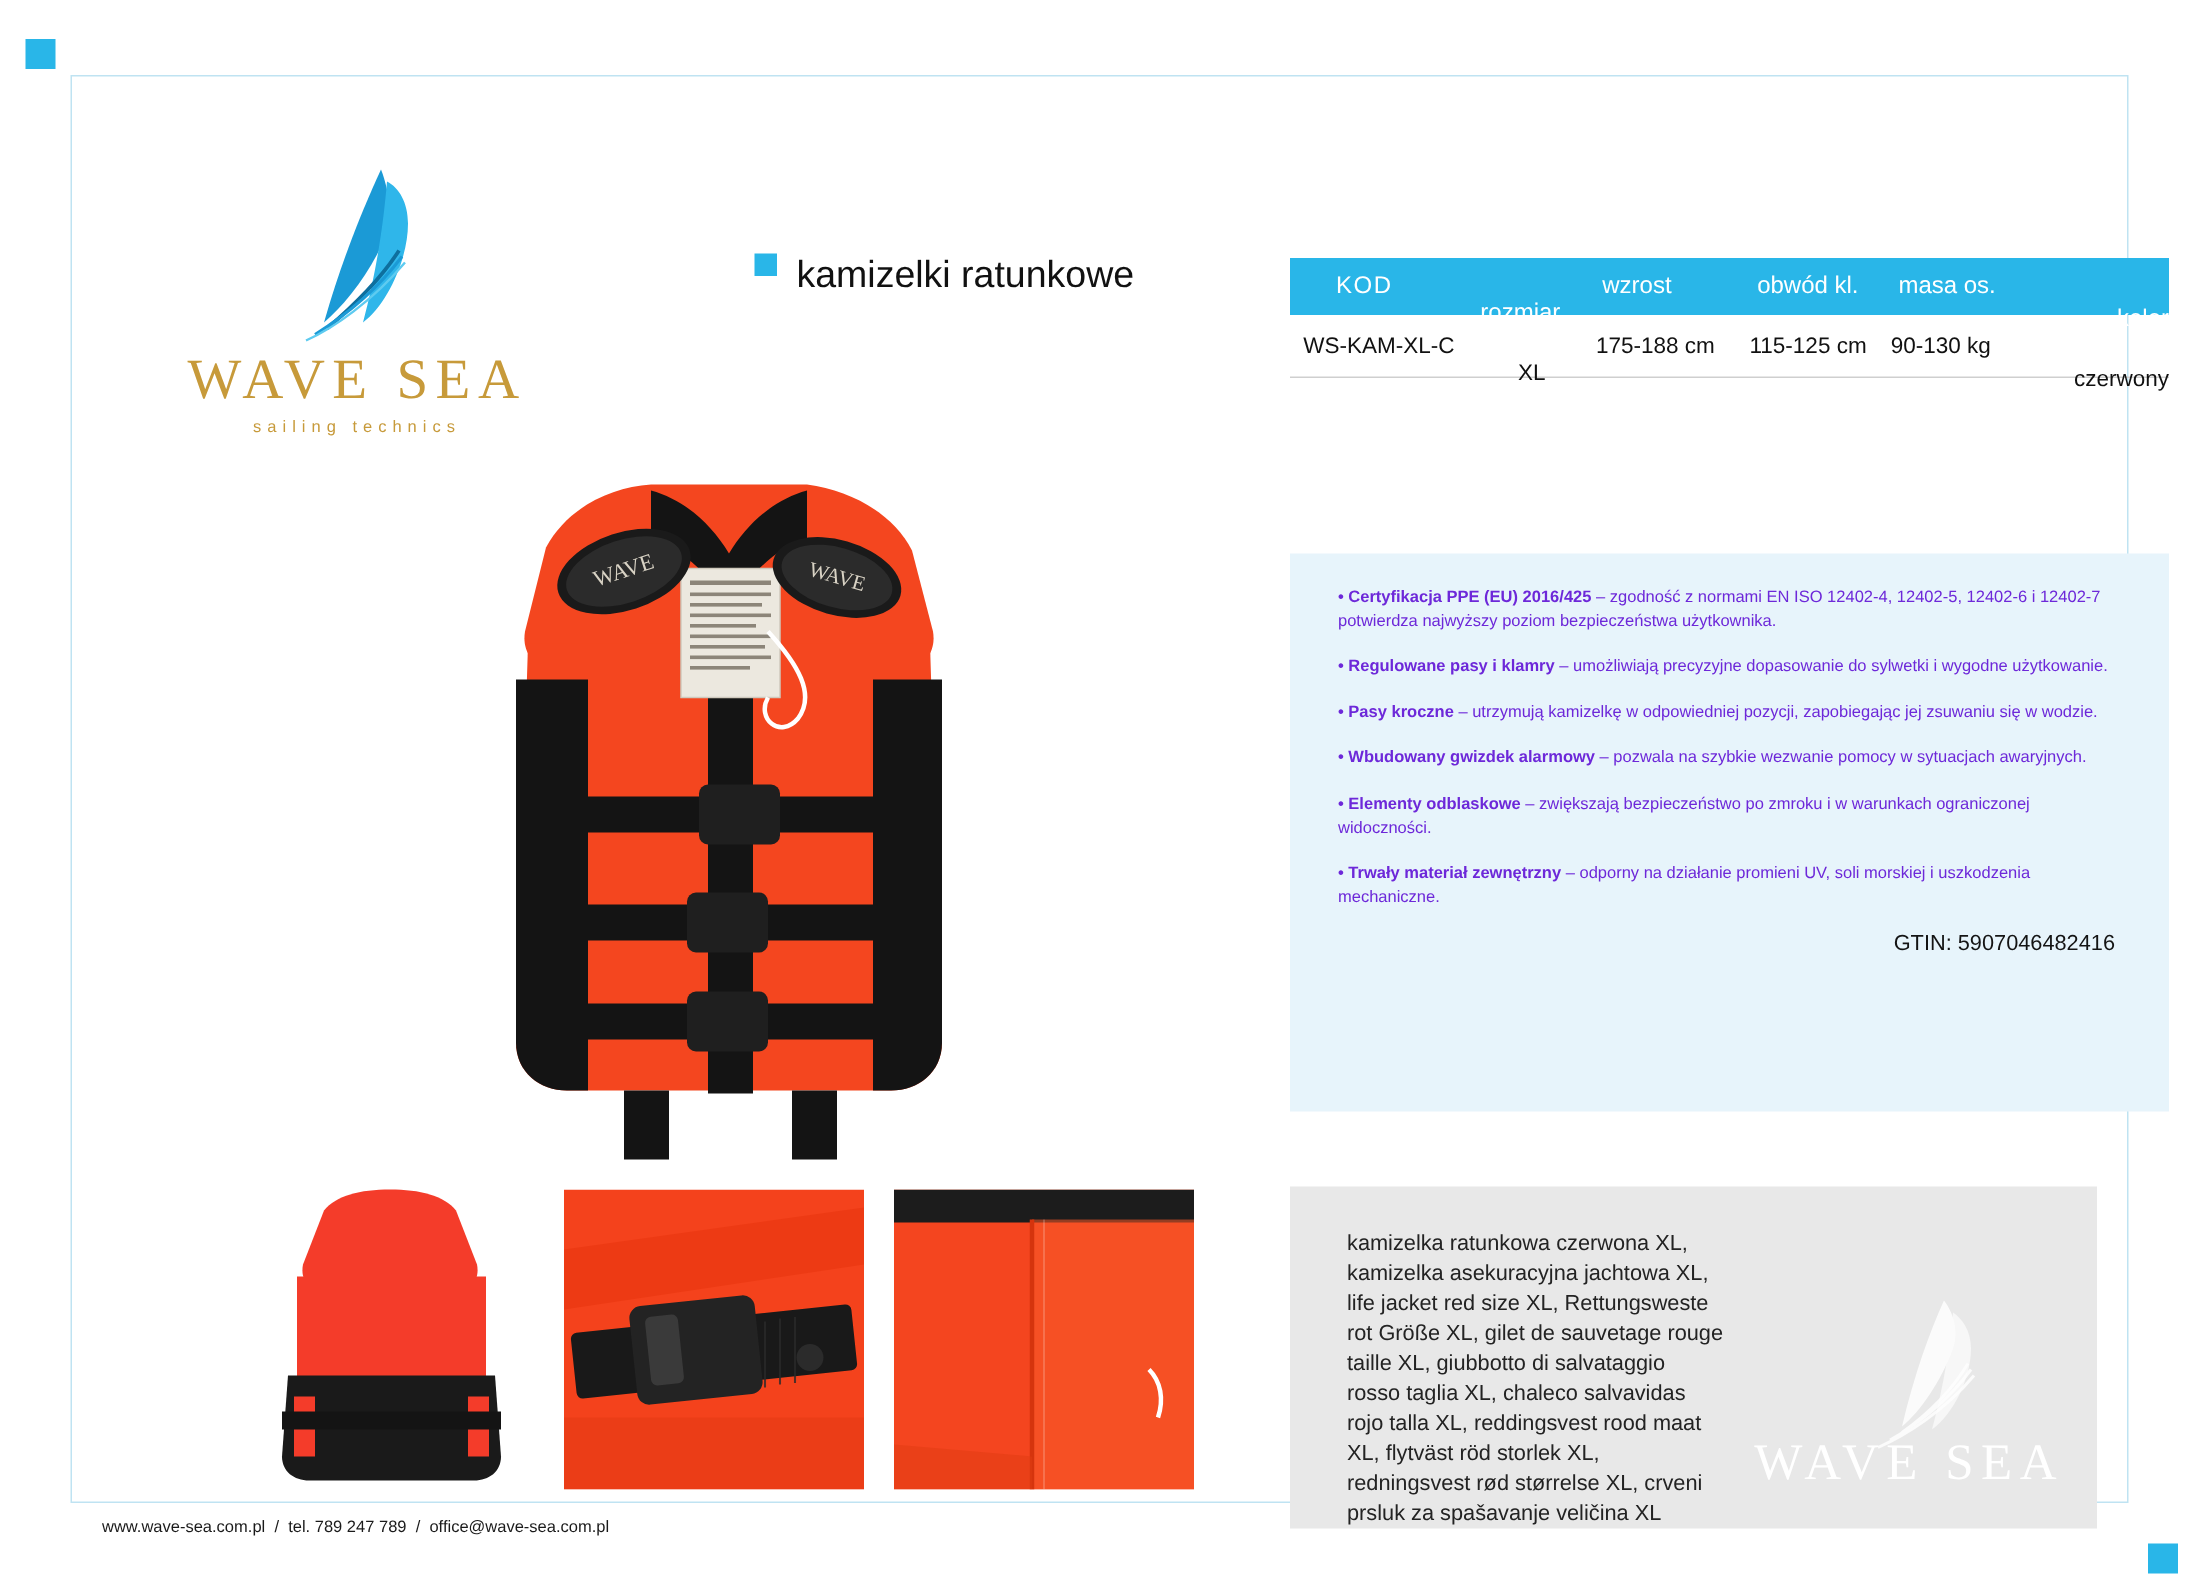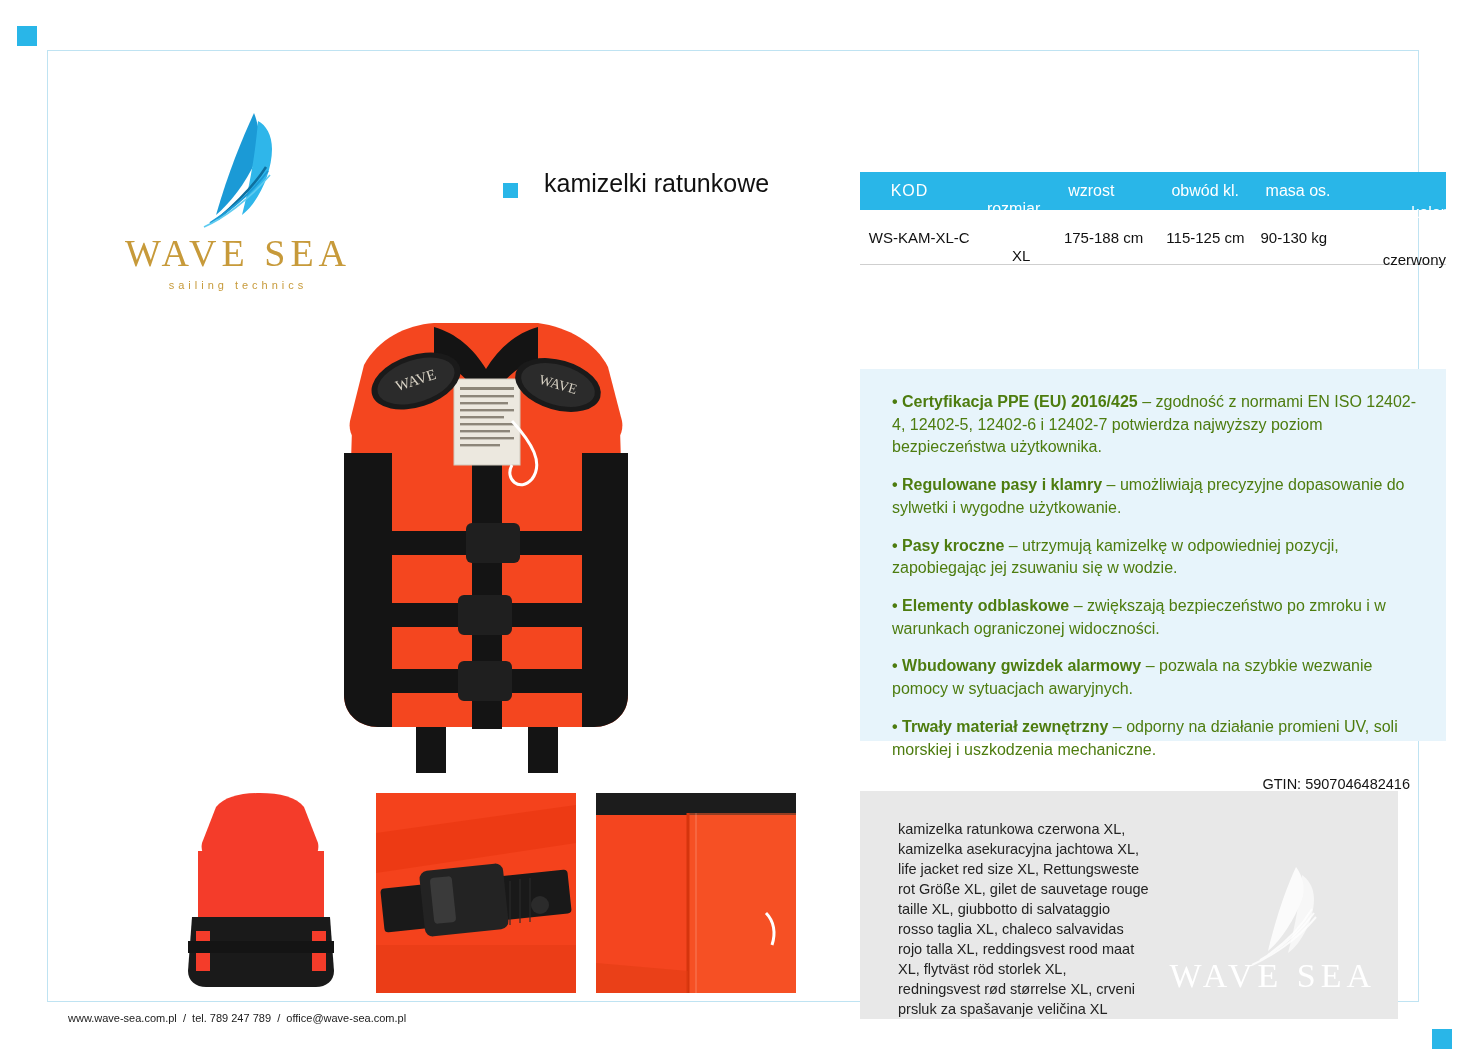--- a/index.html
+++ b/index.html
@@ -80,22 +80,21 @@
     letter-spacing: 4px;
     color: #c79a3a;
   }
 
   
   .title-row {
     position: absolute;
     left: 455px;
     top: 118px;
     display: flex;
-    align-items: flex-end;
-    gap: 13px;
+    align-items: flex-start;
   }
   .title-bullet {
     width: 15px;
     height: 15px;
     background: #29b6e8;
     margin-right: 13px;
   }
   .title-text {
     font-size: 25px;
     color: #111;
@@ -114,21 +113,21 @@
     height: 38px;
     display: flex;
     align-items: center;
     color: #ffffff;
     font-size: 16px;
     width: 586px;
     box-sizing: border-box;
     gap: 19px;
   }
   .spec-row {
-    height: 55px;
+    height: 42px;
     display: flex;
     align-items: center;
     font-size: 15px;
     color: #111;
     border-bottom: 1px solid #cfcfcf;
     width: 586px;
     box-sizing: border-box;
   }
   .c-kod  { width: 132px; text-align: center; }
   .c-roz  { width: 95px;  text-align: center; margin-top: 36px; }
@@ -162,23 +161,23 @@
     position: absolute;
     left: 812px;
     top: 318px;
     width: 586px;
     height: 372px;
     background: #e7f4fb;
     box-sizing: border-box;
     padding: 22px 28px 10px 32px;
   }
   .feature-p {
-    font-size: 16px;
+    font-size: 11px;
     line-height: 1.42;
-    color: #4d7c0f;
+    color: #6d28d9;
     margin: 0 0 15px 0;
   }
   .feature-p b { font-weight: bold; }
   .gtin {
     font-size: 14.5px;
     color: #141414;
     text-align: right;
     margin-top: 2px;
     padding-right: 8px;
   }
@@ -357,22 +356,22 @@
       <line x1="92" y1="20" x2="92" y2="200" stroke="#d5340d" stroke-width="3"></line>
       <line x1="100" y1="20" x2="100" y2="200" stroke="#ffffff" stroke-width="1" opacity="0.25"></line>
       <path d="M170 120 C178 128 180 140 176 152" stroke="#ffffff" stroke-width="3" fill="none"></path>
       <path d="M0 170 L92 178 L92 200 L0 200 Z" fill="#e03c12" opacity="0.5"></path>
     </svg>
 
     <div class="features">
       <p class="feature-p"><b>• Certyfikacja PPE (EU) 2016/425</b><span> – zgodność z normami EN ISO 12402-4, 12402-5, 12402-6 i 12402-7 potwierdza najwyższy poziom bezpieczeństwa użytkownika.</span></p>
       <p class="feature-p"><b>• Regulowane pasy i klamry</b><span> – umożliwiają precyzyjne dopasowanie do sylwetki i wygodne użytkowanie.</span></p>
       <p class="feature-p"><b>• Pasy kroczne</b><span> – utrzymują kamizelkę w odpowiedniej pozycji, zapobiegając jej zsuwaniu się w wodzie.</span></p>
+      <p class="feature-p"><b>• Wbudowany gwizdek alarmowy</b><span> – pozwala na szybkie wezwanie pomocy w sytuacjach awaryjnych.</span></p>
       <p class="feature-p"><b>• Elementy odblaskowe</b><span> – zwiększają bezpieczeństwo po zmroku i w warunkach ograniczonej widoczności.</span></p>
-      <p class="feature-p"><b>• Wbudowany gwizdek alarmowy</b><span> – pozwala na szybkie wezwanie pomocy w sytuacjach awaryjnych.</span></p>
       <p class="feature-p"><b>• Trwały materiał zewnętrzny</b><span> – odporny na działanie promieni UV, soli morskiej i uszkodzenia mechaniczne.</span></p>
       <div class="gtin">GTIN: 5907046482416</div>
     </div>
 
     <div class="keywords">
       <div class="keywords-text">kamizelka ratunkowa czerwona XL,
 kamizelka asekuracyjna jachtowa XL,
 life jacket red size XL, Rettungsweste
 rot Größe XL, gilet de sauvetage rouge
 taille XL, giubbotto di salvataggio

